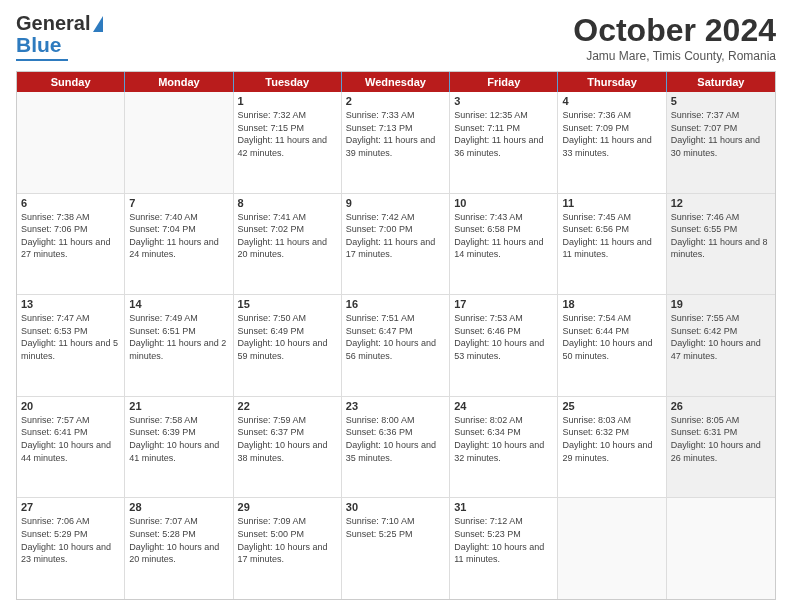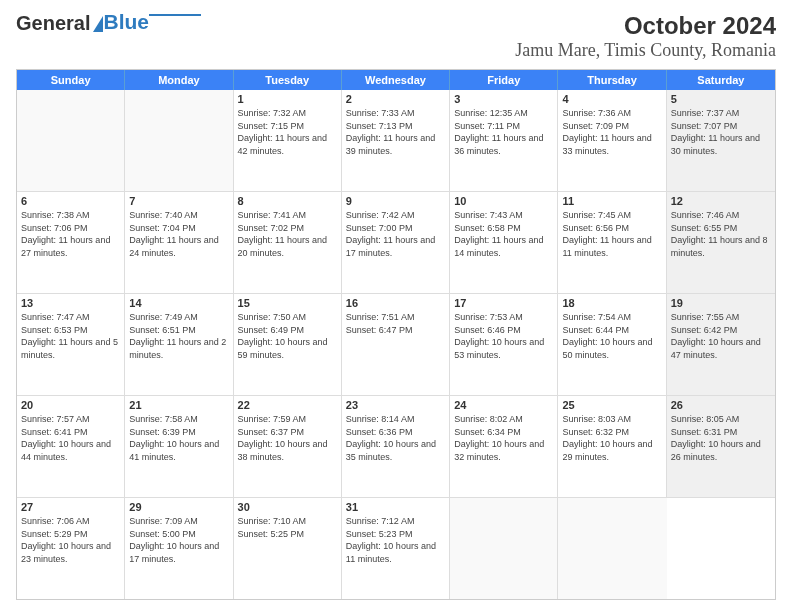--- a/index.html
+++ b/index.html
@@ -18,46 +18,45 @@
       flex-direction: column;
     }
     .header {
       display: flex;
       justify-content: space-between;
       align-items: flex-start;
       margin-bottom: 8px;
     }
     .logo {
       display: flex;
-      flex-direction: row;
+      flex-direction: column;
       align-items: flex-start;
     }
     .title-block {
       text-align: right;
     }
     .month-title {
-      font-size: 24px;
+      font-size: 32px;
       font-weight: bold;
       color: #333;
     }
     .subtitle {
-      font-size: 18px;
+      font-size: 12px;
       color: #555;
-      font-family: Liberation Serif, serif;
     }
     .calendar {
       flex: 1;
       display: flex;
       flex-direction: column;
       border: 1px solid #ccc;
     }
     .cal-header {
       display: grid;
       grid-template-columns: repeat(7, 1fr);
-      background: #3b82f6;
+      background: #b91c1c;
     }
     .cal-header-cell {
       color: #fff;
       font-size: 11px;
       font-weight: bold;
       text-align: center;
       padding: 4px 2px;
       border-right: 1px solid #5a9fd4;
     }
     .cal-header-cell:last-child { border-right: none; }
@@ -223,20 +222,21 @@
           <div class="cal-cell">
             <span class="day-num">15</span>
             <span class="cell-line">Sunrise: 7:50 AM</span>
             <span class="cell-line">Sunset: 6:49 PM</span>
             <span class="cell-line">Daylight: 10 hours and 59 minutes.</span>
           </div>
           <div class="cal-cell">
             <span class="day-num">16</span>
             <span class="cell-line">Sunrise: 7:51 AM</span>
             <span class="cell-line">Sunset: 6:47 PM</span>
+            <span class="cell-line">Daylight: 10 hours and 56 minutes.</span>
           </div>
           <div class="cal-cell">
             <span class="day-num">17</span>
             <span class="cell-line">Sunrise: 7:53 AM</span>
             <span class="cell-line">Sunset: 6:46 PM</span>
             <span class="cell-line">Daylight: 10 hours and 53 minutes.</span>
           </div>
           <div class="cal-cell">
             <span class="day-num">18</span>
             <span class="cell-line">Sunrise: 7:54 AM</span>
@@ -264,21 +264,21 @@
             <span class="cell-line">Daylight: 10 hours and 41 minutes.</span>
           </div>
           <div class="cal-cell">
             <span class="day-num">22</span>
             <span class="cell-line">Sunrise: 7:59 AM</span>
             <span class="cell-line">Sunset: 6:37 PM</span>
             <span class="cell-line">Daylight: 10 hours and 38 minutes.</span>
           </div>
           <div class="cal-cell">
             <span class="day-num">23</span>
-            <span class="cell-line">Sunrise: 8:14 AM</span>
+            <span class="cell-line">Sunrise: 8:00 AM</span>
             <span class="cell-line">Sunset: 6:36 PM</span>
             <span class="cell-line">Daylight: 10 hours and 35 minutes.</span>
           </div>
           <div class="cal-cell">
             <span class="day-num">24</span>
             <span class="cell-line">Sunrise: 8:02 AM</span>
             <span class="cell-line">Sunset: 6:34 PM</span>
             <span class="cell-line">Daylight: 10 hours and 32 minutes.</span>
           </div>
           <div class="cal-cell">
@@ -295,20 +295,26 @@
           </div>
         </div>
         <div class="cal-week">
           <div class="cal-cell">
             <span class="day-num">27</span>
             <span class="cell-line">Sunrise: 7:06 AM</span>
             <span class="cell-line">Sunset: 5:29 PM</span>
             <span class="cell-line">Daylight: 10 hours and 23 minutes.</span>
           </div>
           <div class="cal-cell">
+            <span class="day-num">28</span>
+            <span class="cell-line">Sunrise: 7:07 AM</span>
+            <span class="cell-line">Sunset: 5:28 PM</span>
+            <span class="cell-line">Daylight: 10 hours and 20 minutes.</span>
+          </div>
+          <div class="cal-cell">
             <span class="day-num">29</span>
             <span class="cell-line">Sunrise: 7:09 AM</span>
             <span class="cell-line">Sunset: 5:00 PM</span>
             <span class="cell-line">Daylight: 10 hours and 17 minutes.</span>
           </div>
           <div class="cal-cell">
             <span class="day-num">30</span>
             <span class="cell-line">Sunrise: 7:10 AM</span>
             <span class="cell-line">Sunset: 5:25 PM</span>
           </div>

